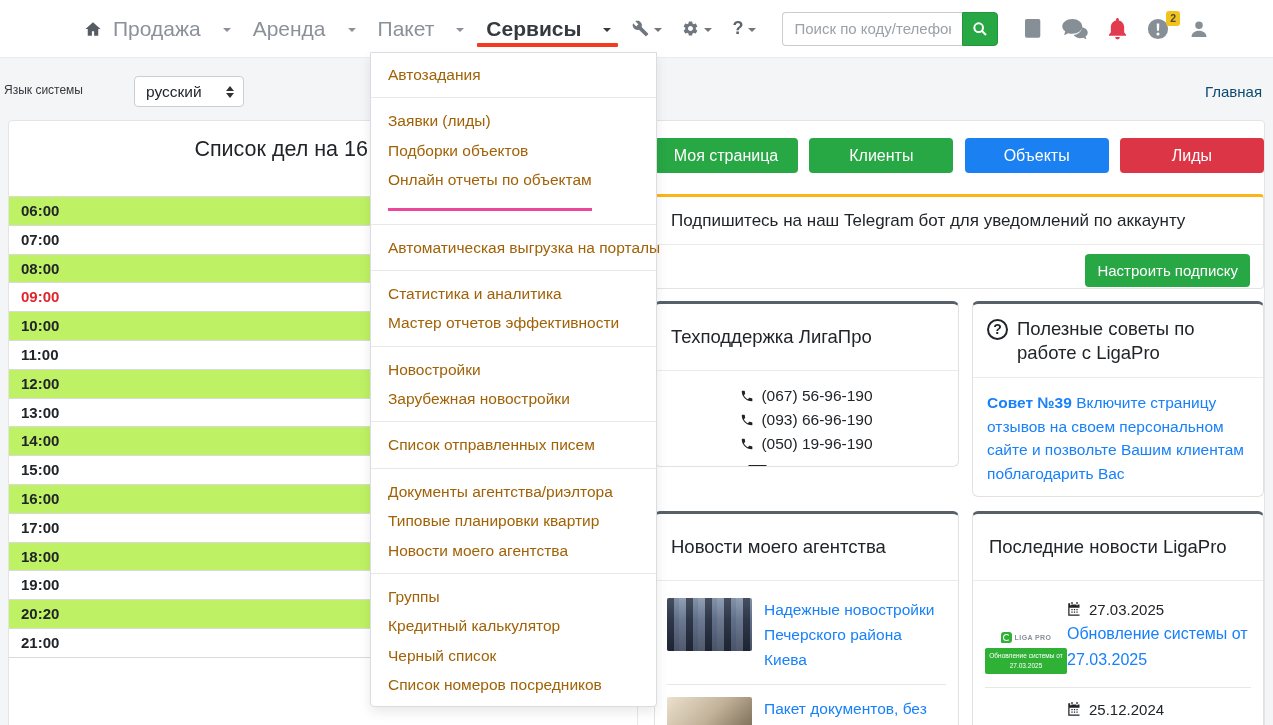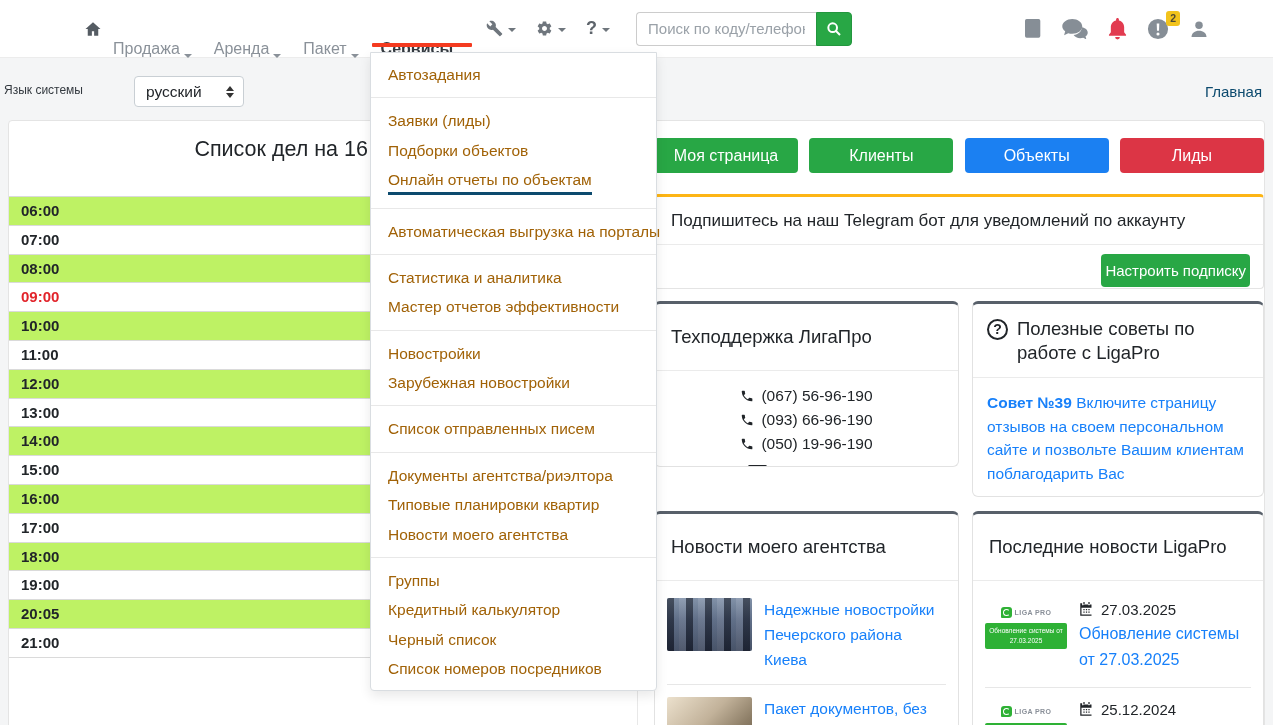--- a/index.html
+++ b/index.html
@@ -3,21 +3,21 @@
 <meta charset="utf-8">
 <style>
   *{box-sizing:border-box;margin:0;padding:0}
   html,body{width:1273px;height:725px;overflow:hidden}
   body{font-family:"Liberation Sans","DejaVu Sans",sans-serif;background:#f4f5f6;position:relative;color:#212529}
   svg{display:block}
 
   
   .navbar{position:absolute;top:0;left:0;width:100%;height:58px;background:#fff;border-bottom:1px solid #ececec;display:flex;align-items:center;z-index:5}
   .nav-home{margin-left:84px;color:#555c63;cursor:pointer}
-  .nav-item{padding:0 11px;height:58px;display:flex;align-items:flex-end;gap:4px;font-size:16px;color:#8a9199;cursor:pointer;position:relative;white-space:nowrap}
+  .nav-item{padding:0 11px;height:58px;display:flex;align-items:center;gap:22px;font-size:21px;color:#8a9199;cursor:pointer;position:relative;white-space:nowrap}
   .nav-item.active{color:#343a40;font-weight:700}
   .crt{width:0;height:0;border-left:4px solid transparent;border-right:4px solid transparent;border-top:4px solid currentColor;margin-top:2px}
   .red-bar{position:absolute;left:2px;right:4px;bottom:11px;height:4px;background:#f43b20;border-radius:1px}
   .nav-ico{padding:0 10px;height:58px;display:flex;align-items:center;gap:5px;color:#6f767d;cursor:pointer}
   .nav-ico .q{font-size:18px;font-weight:700;color:#5d646b}
   .search{margin-left:16px;display:flex;height:34px}
   .search input{width:180px;border:1px solid #ccc;border-right:none;border-radius:4px 0 0 4px;padding:0 11px;font-size:15px;color:#495057;outline:none;font-family:inherit}
   .search input::placeholder{color:#9aa1a8}
   .search button{width:36px;background:#28a745;border:1px solid #23963e;border-radius:0 4px 4px 0;display:flex;align-items:center;justify-content:center;cursor:pointer}
   .top-icons{position:absolute;right:64px;top:0;height:58px;display:flex;align-items:center;gap:20px}
@@ -44,21 +44,21 @@
   .trow.now{color:#e2242b}
 
   .right-col{position:absolute;left:637px;top:0;width:618px;height:100%}
   .qbtns{position:absolute;top:17px;left:8px;right:0;display:flex;justify-content:space-between}
   .qbtn{width:144px;height:35px;border:none;border-radius:4px;color:#fff;font-size:16px;font-family:inherit;cursor:pointer}
   .qbtn.green{background:#28a745}.qbtn.blue{background:#1b80f2}.qbtn.red{background:#dc3545}
 
   .tg{position:absolute;top:73px;left:8px;right:0;background:#fff;border:1px solid #e4e4e4;border-top:3px solid #fdb515;border-radius:4px;height:95px}
   .tg-text{padding:14px 16px 13px;font-size:17px;color:#212529;border-bottom:1px solid #ebebeb}
   .tg-foot{display:flex;justify-content:flex-end;padding:9px 13px}
-  .btn{border:none;border-radius:4px;color:#fff;font-size:15px;padding:8px 4px;font-family:inherit;cursor:pointer}
+  .btn{border:none;border-radius:4px;color:#fff;font-size:15px;padding:8px 12px;font-family:inherit;cursor:pointer}
   .btn.green{background:#28a745}
 
   .card{position:absolute;background:#fff;border:1px solid #e2e2e2;border-top:3px solid #58606a;border-radius:6px;overflow:hidden}
   .card-h{padding:22px 16px;font-size:18.5px;color:#212529;border-bottom:1px solid #ebebeb}
   .support{top:180px;left:8px;width:305px;height:166px}
   .support .card-b{padding:13px 8px 8px;text-align:center}
   .ph{font-size:15.5px;color:#212529;line-height:24px;display:flex;align-items:center;justify-content:center;gap:7px}
   .em{margin-top:7px;font-size:15.5px;display:flex;align-items:center;justify-content:center;gap:7px}
   a.blue{color:#1780fa;text-decoration:none;cursor:pointer}
 
@@ -73,35 +73,35 @@
   .nitem{display:flex;gap:12px;padding:9px 0;cursor:pointer}
   .thumb{flex:none;width:85px;height:53px;border-radius:2px;position:relative;overflow:hidden}
   .thumb.city{background:linear-gradient(180deg,#8795aa 0%,#55617a 40%,#2d3447 100%)}
   .thumb.city:after{content:"";position:absolute;inset:0;background:repeating-linear-gradient(90deg,rgba(16,22,34,.55) 0 7px,rgba(120,140,165,.35) 7px 12px,rgba(170,185,205,.28) 12px 19px)}
   .thumb.people{background:linear-gradient(135deg,#ece1cd 0%,#c2b29a 45%,#8d7e67 75%,#6b5d4a 100%)}
   .nlink{font-size:15.5px;line-height:1.6}
   .ndiv{border:none;border-top:1px solid #e7e7e7;margin:3px 0}
 
   .lnews{top:390px;left:326px;width:292px;height:262px}
   .lnews .card-b{padding:10px 12px}
-  .litem{display:flex;gap:12px;padding:10px 0;align-items:flex-start}
+  .litem{display:flex;padding:10px 0;align-items:flex-end}
   .lthumb{flex:none;width:82px;cursor:pointer}
   .llogo{height:22px;display:flex;align-items:center;justify-content:center;gap:3px}
   .llogo-ic{width:11px;height:11px;background:#2eb135;border-radius:3px 3px 3px 1px;position:relative}
   .llogo-ic:after{content:"";position:absolute;left:2px;top:2px;width:5px;height:5px;border:1.5px solid #fff;border-radius:50%;border-right-color:transparent}
   .llogo-tx{font-size:7px;font-weight:700;color:#8a9099;letter-spacing:.4px}
   .lban{background:#2eb135;color:#fff;font-size:6.5px;line-height:1.5;text-align:center;padding:3px 2px;border-radius:2px}
   .ldate{display:flex;align-items:center;gap:7px;font-size:15px;color:#212529;margin-bottom:3px}
   .llink{font-size:16px;line-height:1.65}
 
   
   .dropdown{position:absolute;left:370px;top:52px;width:287px;background:#fff;border:1px solid #d9dde1;border-radius:0 0 4px 4px;box-shadow:0 5px 12px rgba(0,0,0,.09);padding:7px 0;z-index:10}
   .mi{display:block;padding:5px 17px;font-size:15.5px;color:#a16207;line-height:1.25;cursor:pointer;white-space:nowrap}
   .mdiv{border:none;border-top:1px solid #e8e8e8;margin:8px 0}
-  .ul-red{display:inline-block;border-bottom:3px solid #0c4a6e;padding-bottom:2px}
+  .ul-red{display:inline-block;border-bottom:3px solid #ec4899;padding-bottom:18px}
 </style>
 </head>
 <body>
 
 <div class="navbar">
   <span class="nav-home">
     <svg width="18" height="18" viewBox="0 0 24 24" fill="currentColor">
         <path d="M12 3l10 9h-3v9h-5.5v-6h-3v6H5v-9H2z"></path>
       </svg>
   </span>
@@ -201,21 +201,21 @@
       <div class="trow alt">10:00</div>
       <div class="trow">11:00</div>
       <div class="trow alt">12:00</div>
       <div class="trow">13:00</div>
       <div class="trow alt">14:00</div>
       <div class="trow">15:00</div>
       <div class="trow alt">16:00</div>
       <div class="trow">17:00</div>
       <div class="trow alt">18:00</div>
       <div class="trow">19:00</div>
-      <div class="trow alt">20:05</div>
+      <div class="trow alt">20:20</div>
       <div class="trow">21:00</div>
     </div>
   </div>
 
   <div class="right-col">
 
     <div class="qbtns">
       <button class="qbtn green">Моя страница</button>
       <button class="qbtn green">Клиенты</button>
       <button class="qbtn blue">Объекты</button>

